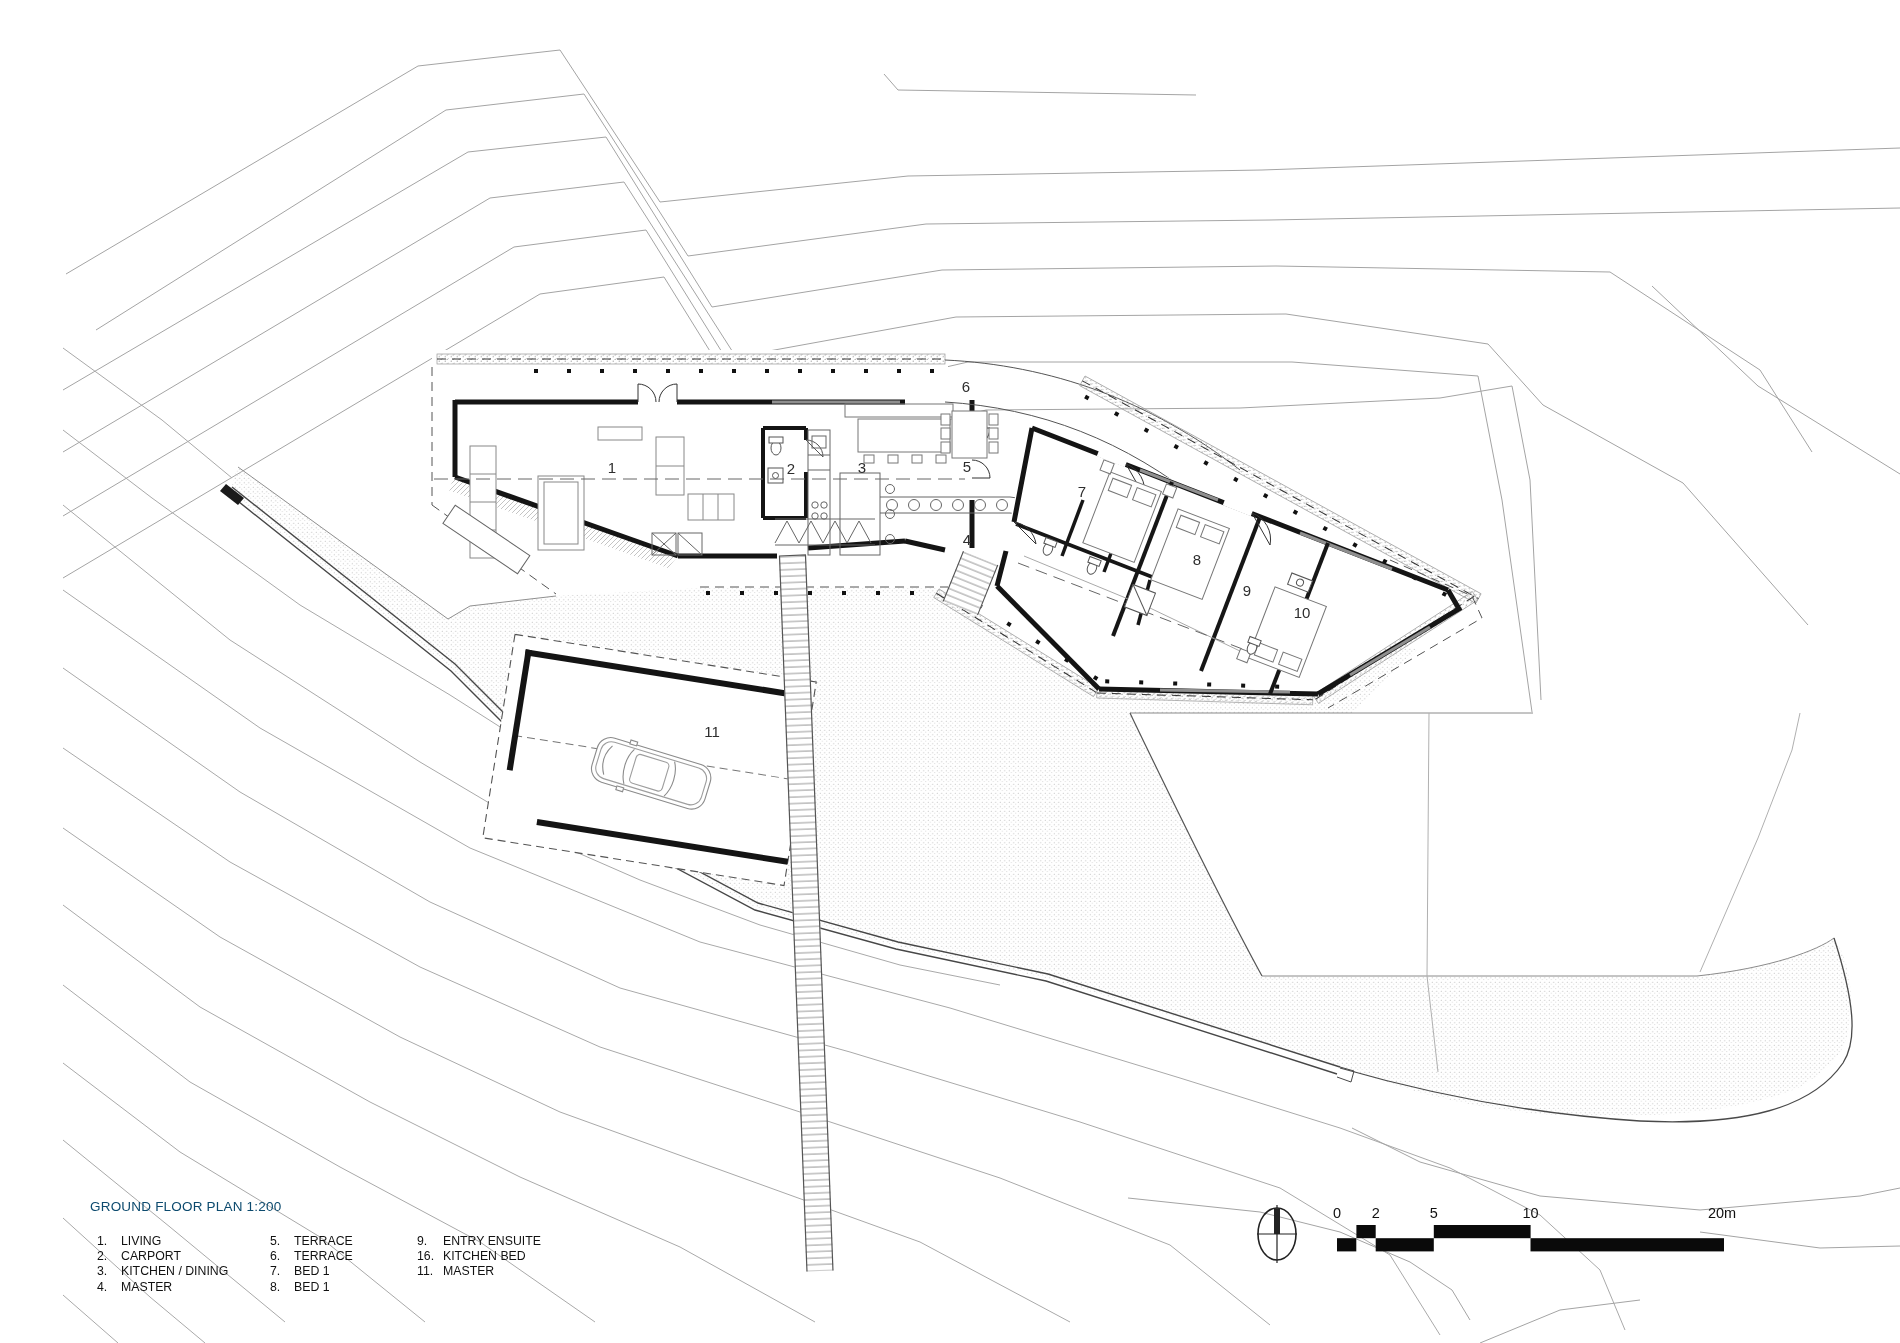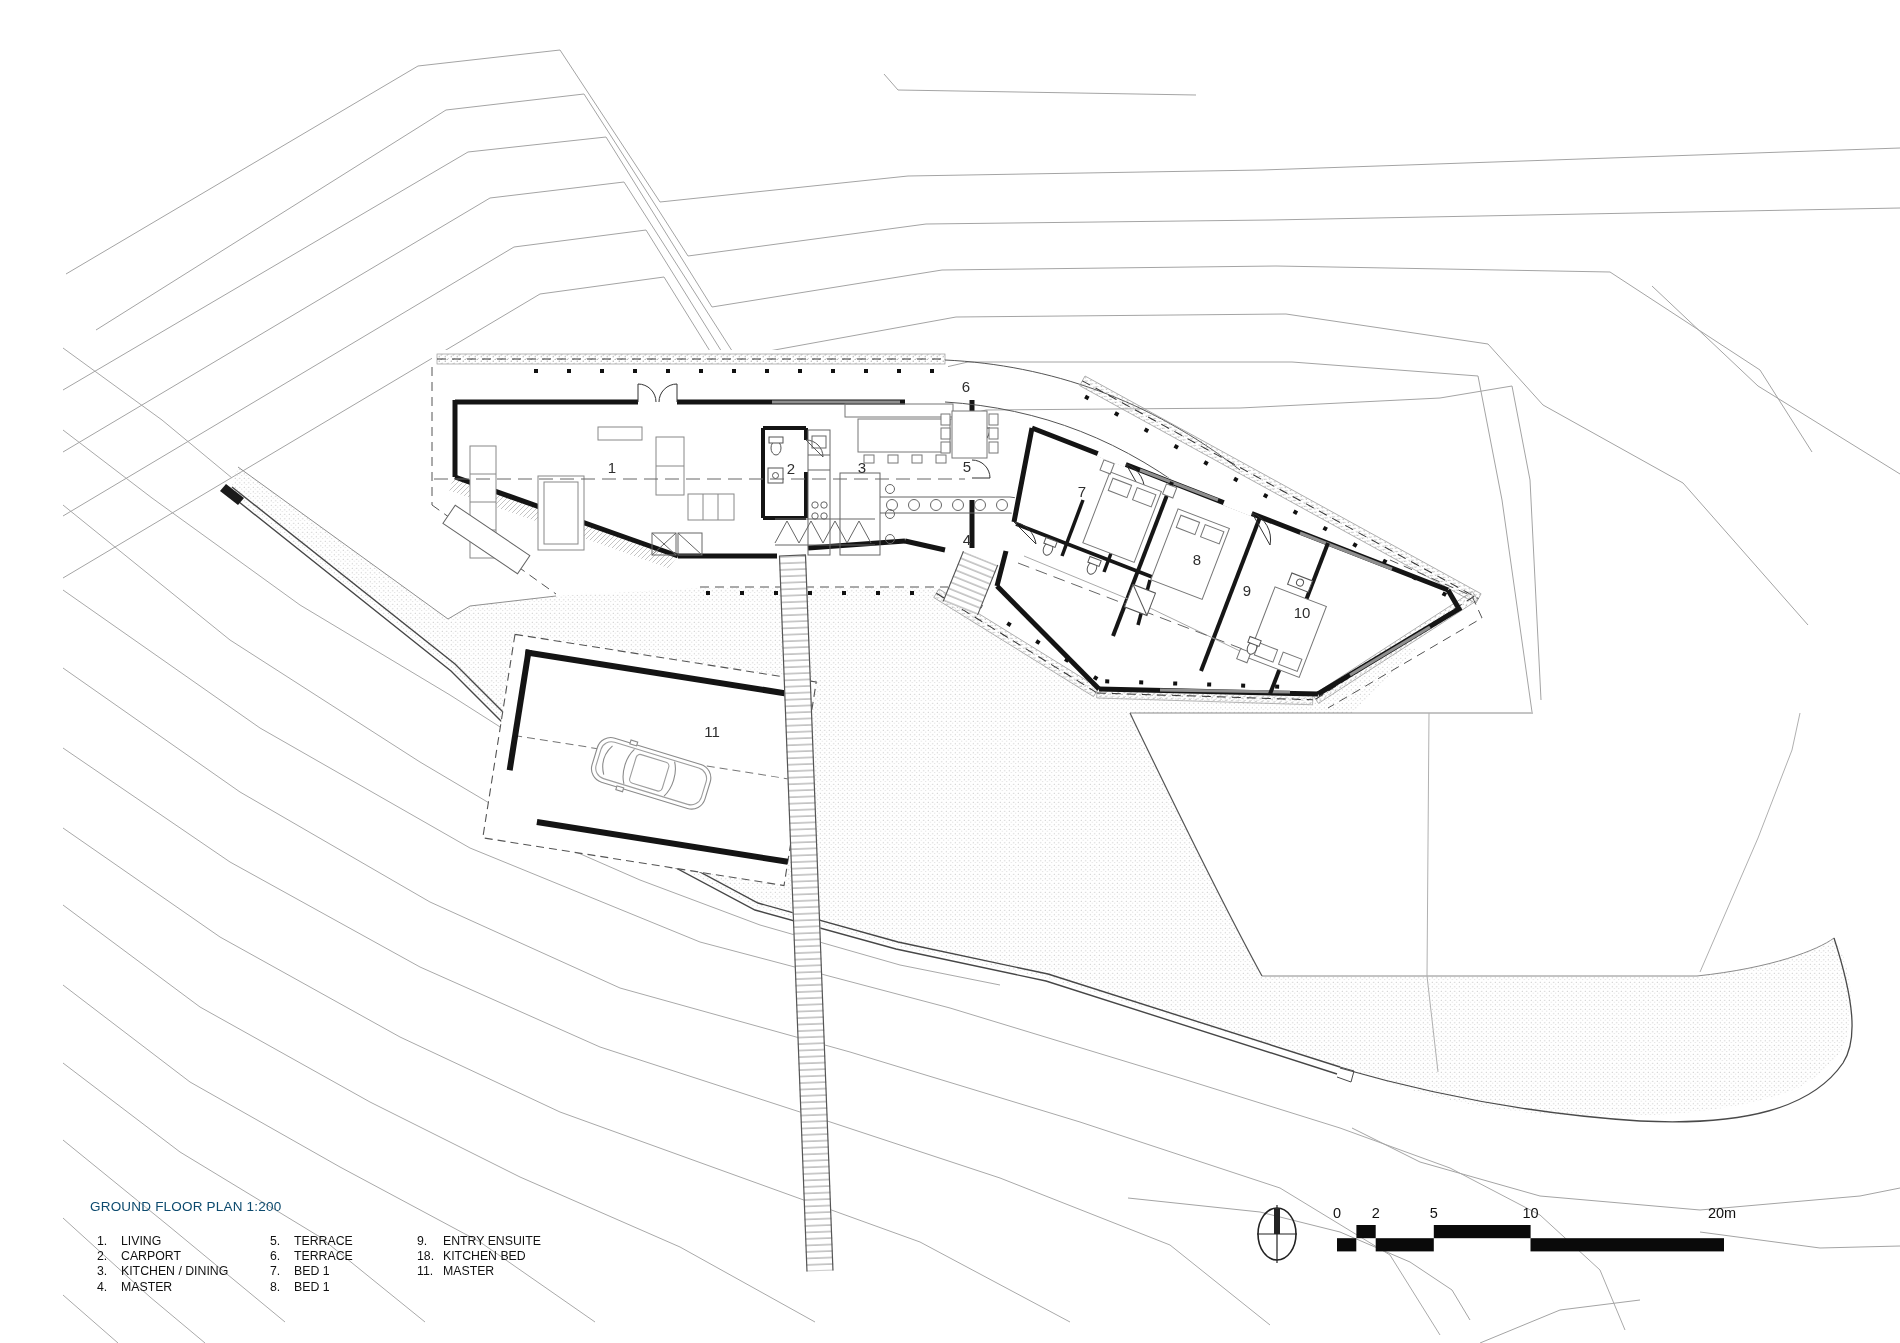--- a/index.html
+++ b/index.html
@@ -438,21 +438,21 @@
         <span class="lnum">8.</span>
         <span class="llab">BED 1</span>
       </div>
   </div>
   <div class="lcol lcol3">
     <div class="lrow">
         <span class="lnum">9.</span>
         <span class="llab">ENTRY ENSUITE</span>
       </div>
     <div class="lrow">
-        <span class="lnum">18.</span>
+        <span class="lnum">16.</span>
         <span class="llab">KITCHEN BED</span>
       </div>
     <div class="lrow">
         <span class="lnum">11.</span>
         <span class="llab">MASTER</span>
       </div>
   </div>
 </div>
 
 </body></html>

